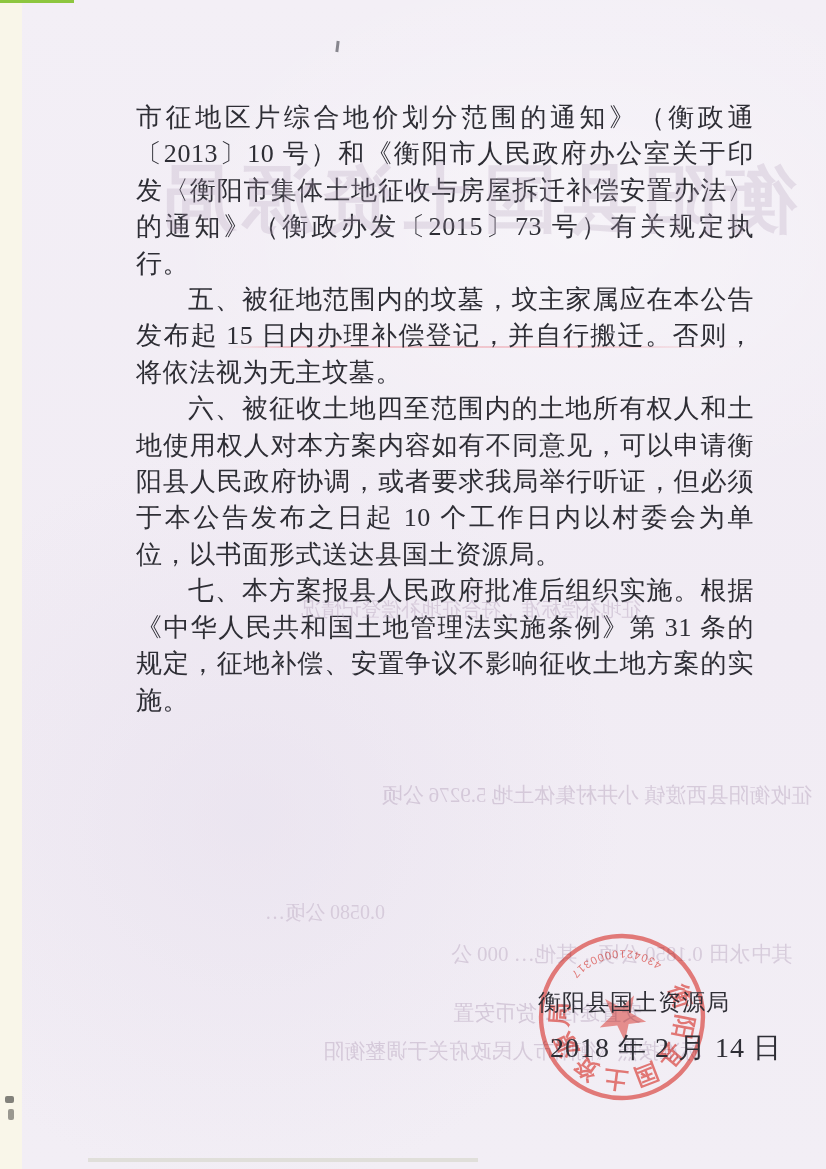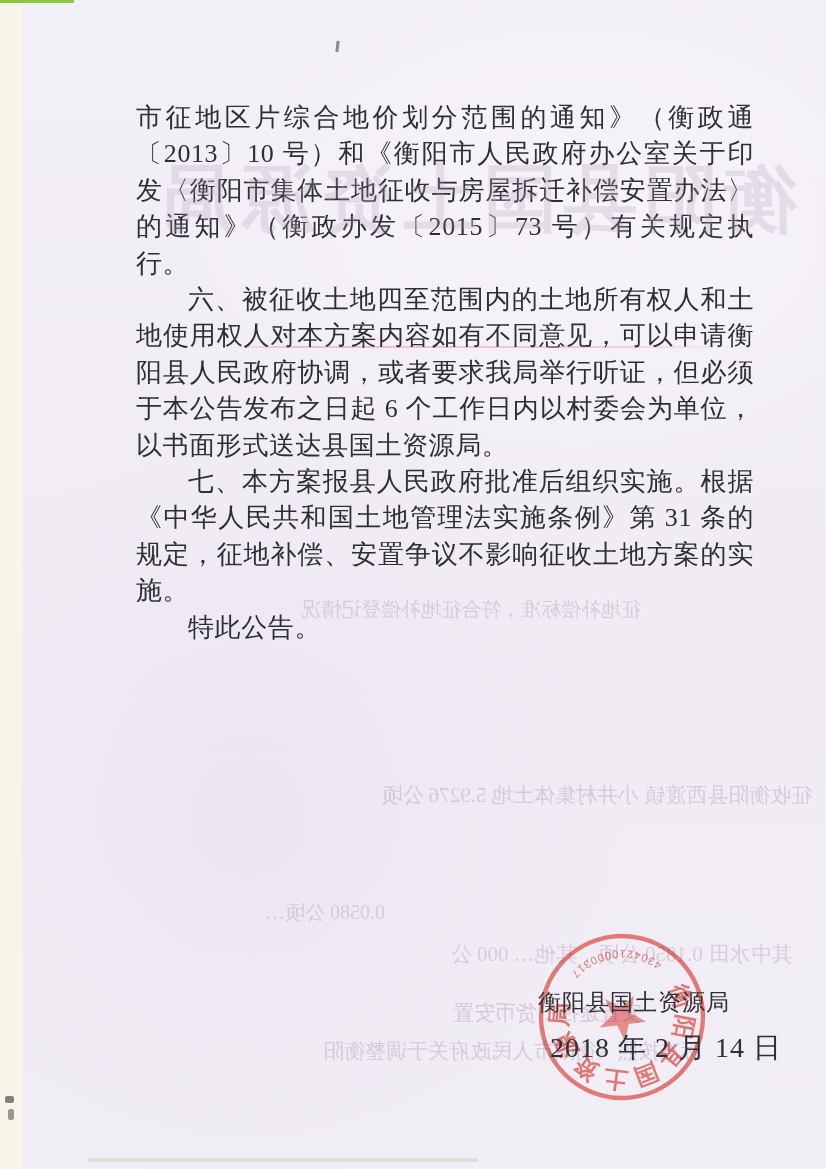--- a/index.html
+++ b/index.html
@@ -71,23 +71,23 @@
   <div class="bt bt-title">衡阳县国土资源局</div>
   <div class="bt bt-2">征地补偿标准，符合征地补偿登记情况</div>
   <div class="bt bt-3">征收衡阳县西渡镇 小井村集体土地 5.9276 公顷</div>
   <div class="bt bt-4">0.0580 公顷…</div>
   <div class="bt bt-5">其中水田 0.1850 公顷，其他… 000 公</div>
   <div class="bt bt-6">安置途径：货币安置</div>
   <div class="bt bt-7">标准按照《衡阳市人民政府关于调整衡阳</div>
 
   <div class="doc-body">
     <p>市征地区片综合地价划分范围的通知》（衡政通〔2013〕10 号）和《衡阳市人民政府办公室关于印发〈衡阳市集体土地征收与房屋拆迁补偿安置办法〉的通知》（衡政办发〔2015〕73 号）有关规定执行。</p>
-    <p class="indent">六、被征收土地四至范围内的土地所有权人和土地使用权人对本方案内容如有不同意见，可以申请衡阳县人民政府协调，或者要求我局举行听证，但必须于本公告发布之日起 6 个工作日内以村委会为单位，以书面形式送达县国土资源局。</p>
+    <p class="indent">五、被征地范围内的坟墓，坟主家属应在本公告发布起 15 日内办理补偿登记，并自行搬迁。否则，将依法视为无主坟墓。</p>
+    <p class="indent">六、被征收土地四至范围内的土地所有权人和土地使用权人对本方案内容如有不同意见，可以申请衡阳县人民政府协调，或者要求我局举行听证，但必须于本公告发布之日起 10 个工作日内以村委会为单位，以书面形式送达县国土资源局。</p>
     <p class="indent">七、本方案报县人民政府批准后组织实施。根据《中华人民共和国土地管理法实施条例》第 31 条的规定，征地补偿、安置争议不影响征收土地方案的实施。</p>
-    <p class="indent">特此公告。</p>
   </div>
 
   <div class="signature">
     <div class="sig-org">衡阳县国土资源局</div>
     <div class="sig-date">2018 年 2 月 14 日</div>
   </div>
 
   <div class="stamp">
     <svg viewBox="0 0 200 200" xmlns="http://www.w3.org/2000/svg" xmlns:xlink="http://www.w3.org/1999/xlink">
       <defs>

